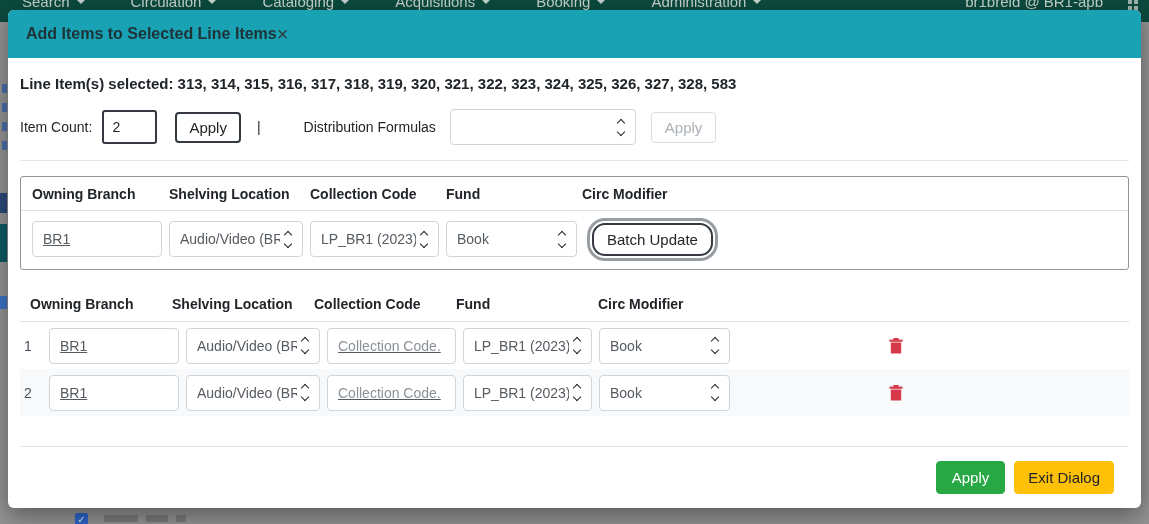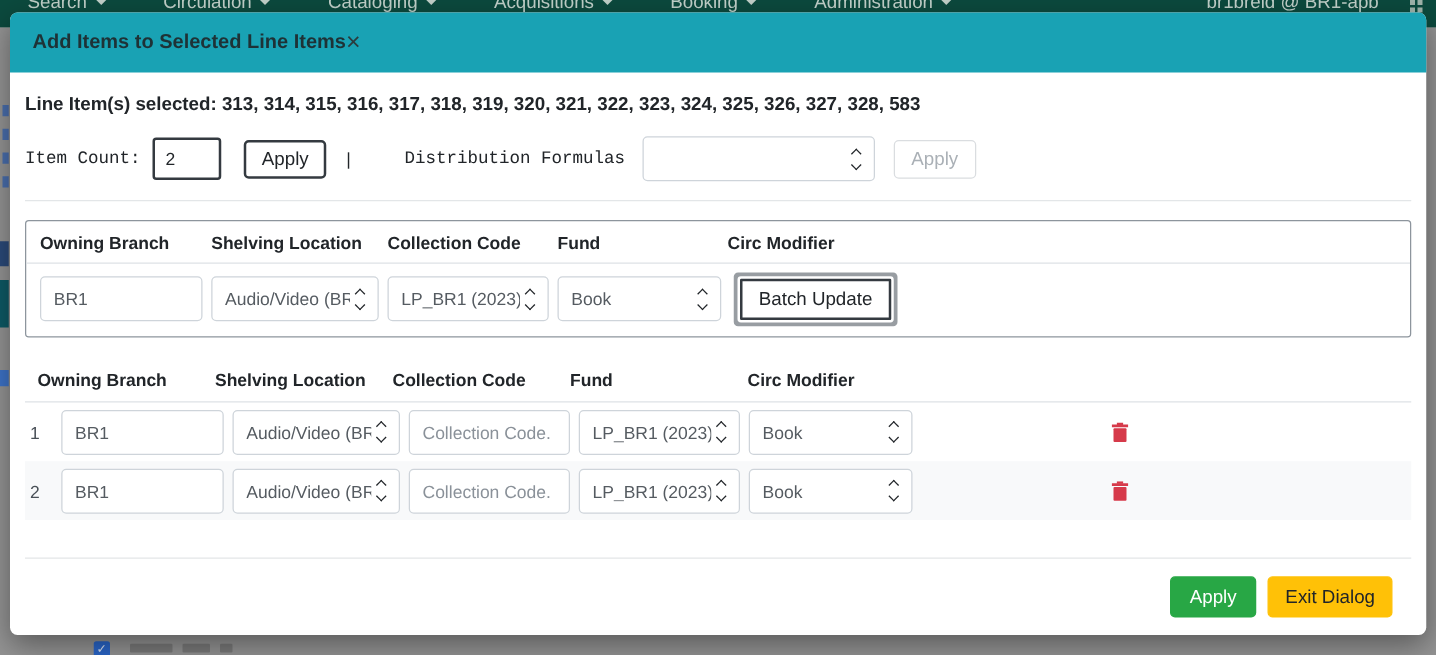--- a/index.html
+++ b/index.html
@@ -26,51 +26,51 @@
            border-radius:6px; box-shadow:0 8px 24px rgba(0,0,0,.4); z-index:3; display:flex; flex-direction:column; }
   .modal-header { height:48px; background:#19a2b4; border-radius:6px 6px 0 0; display:flex; align-items:center;
                   padding:0 18px; }
   .modal-title { font-size:16px; font-weight:700; color:#1e3236; }
   .modal-close { font-size:20px; line-height:1; color:#2b3b3d; cursor:pointer; font-weight:400; }
 
   .modal-body { padding:0 12px; flex:1; display:flex; flex-direction:column; }
   .selected-line { margin-top:17px; font-size:15px; font-weight:700; color:#212529; }
 
   .controls-row { margin-top:17px; display:flex; align-items:center; font-size:14px; color:#212529; }
-  .lbl { margin-right:10px;font-family:Liberation Mono, monospace; }
+  .lbl { margin-right:10px; }
   .count-input { width:55px; height:34px; border:2px solid #343a40; border-radius:3px; font-size:14px;
                  padding:0 8px; color:#212529; font-family:inherit; }
   .btn { font-family:inherit; cursor:pointer; border-radius:4px; }
   .btn-outline-dark { background:#fff; border:2px solid #343a40; color:#212529; font-size:15px; padding:5px 12px; margin-left:18px; }
   .pipe { margin:0 14px 0 16px; color:#212529; }
   .sep-gap { margin-right:14px;margin-left:29px; }
 
   .field { height:36px; border:1px solid #ced4da; border-radius:4px; background:#fff; display:flex;
            align-items:center; padding:0 8px 0 10px; font-size:14px; color:#555b61; overflow:hidden; }
-  input.field { font-family:inherit; }
+  input.field { font-family:inherit;text-decoration:underline; }
   input.field::placeholder { color:#8a9199; }
   .sel-text { flex:1; white-space:nowrap; overflow:hidden; }
   .chevs { display:flex; flex-direction:column; gap:6px; align-items:center; width:12px; flex:none; margin-left:2px; }
   .chev { width:6px; height:6px; border:solid #212529; border-width:0 1.8px 1.8px 0; }
   .chev.up { transform:rotate(-135deg); }
   .chev.dn { transform:rotate(45deg); margin-top:-3px; }
 
   .dist-select { width:186px; margin-right:15px; }
   .btn-disabled { background:#fff; border:1px solid #dadde0; color:#aab0b6; font-size:15px; padding:6px 13px; cursor:default; }
 
   .hr { border-top:1px solid #e3e6e8; margin-top:15px; }
 
   
   .batch-box { border:1px solid #8d959d; border-radius:3px; margin-top:15px; }
   .batch-head { display:flex; gap:7px; padding:9px 11px 8px; border-bottom:1px solid #dee2e6; }
   .col-h { font-size:14px; font-weight:700; color:#212529; }
   .w1{width:130px;} .w2{width:134px;} .w3{width:129px;} .w4{width:129px;} .w5{width:131px;}
   .batch-fields { display:flex; gap:7px; padding:10px 11px 12px; align-items:center; }
   .btn-batch { background:#fff; border:2px solid #343a40; color:#212529; font-size:15px; padding:6px 13px; margin-left:8px;
-               box-shadow:0 0 0 2px #fff, 0 0 0 5px #989da2; border-radius:1px; }
+               box-shadow:0 0 0 2px #fff, 0 0 0 5px #989da2; border-radius:13px; }
 
   
   .grid-head { display:flex; gap:4px; margin-top:26px; padding:0 0 9px 10px; border-bottom:1px solid #dee2e6; }
   .grid-head .col-h { width:138px; }
   .row { display:flex; gap:7px; align-items:center; height:47px; padding-left:4px; }
   .row.alt { background:#f8f9fa; }
   .row-num { width:12px; font-size:14px; color:#495057; flex:none; margin-right:6px; }
   .trash-btn { margin-left:152px; background:none; border:none; cursor:pointer; padding:0; display:flex; }
 
   

